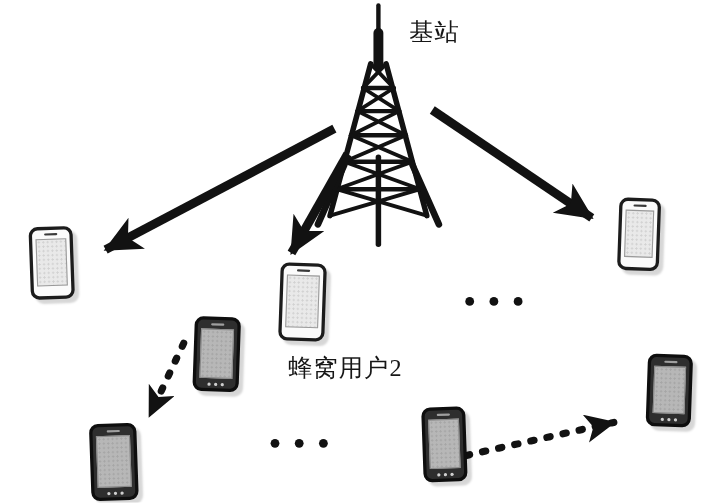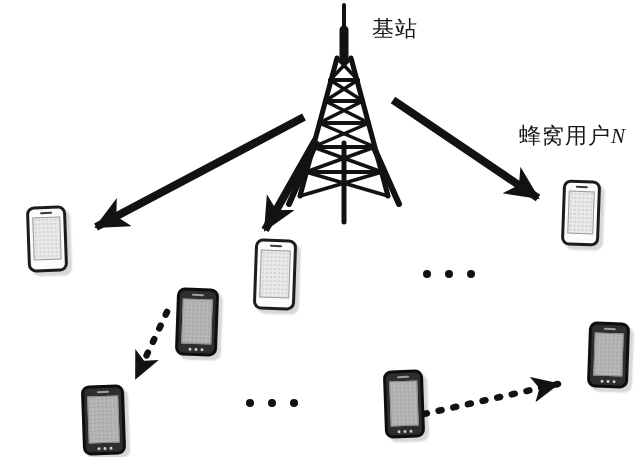--- a/index.html
+++ b/index.html
@@ -77,24 +77,24 @@
       <line x1="167" y1="312" x2="136" y2="378" marker-end="url(#headS)"></line>
       <line x1="424" y1="414" x2="558" y2="384" marker-end="url(#headS)"></line>
     </g>
   </svg>
 
   <div class="lbl" style="left:372px;top:14px">
     <span>基站</span>
   </div>
 
 
+  <div class="lbl" style="left:262px;top:320px">
+    <span>蜂窝用户</span><span>2</span>
+  </div>
 
-  <div class="lbl" style="left:519px;top:121px">
-    <span>蜂窝用户</span><span class="it">N</span>
-  </div>
 
 
 
   <div class="phone" style="left:27px;top:206px;width:34px;height:60px;transform:rotate(-2deg)">
     <i class="speaker"></i>
     <div class="screen"></div>
   </div>
 
   <div class="phone" style="left:254px;top:239px;width:36px;height:65px;transform:rotate(2deg)">
     <i class="speaker"></i>

